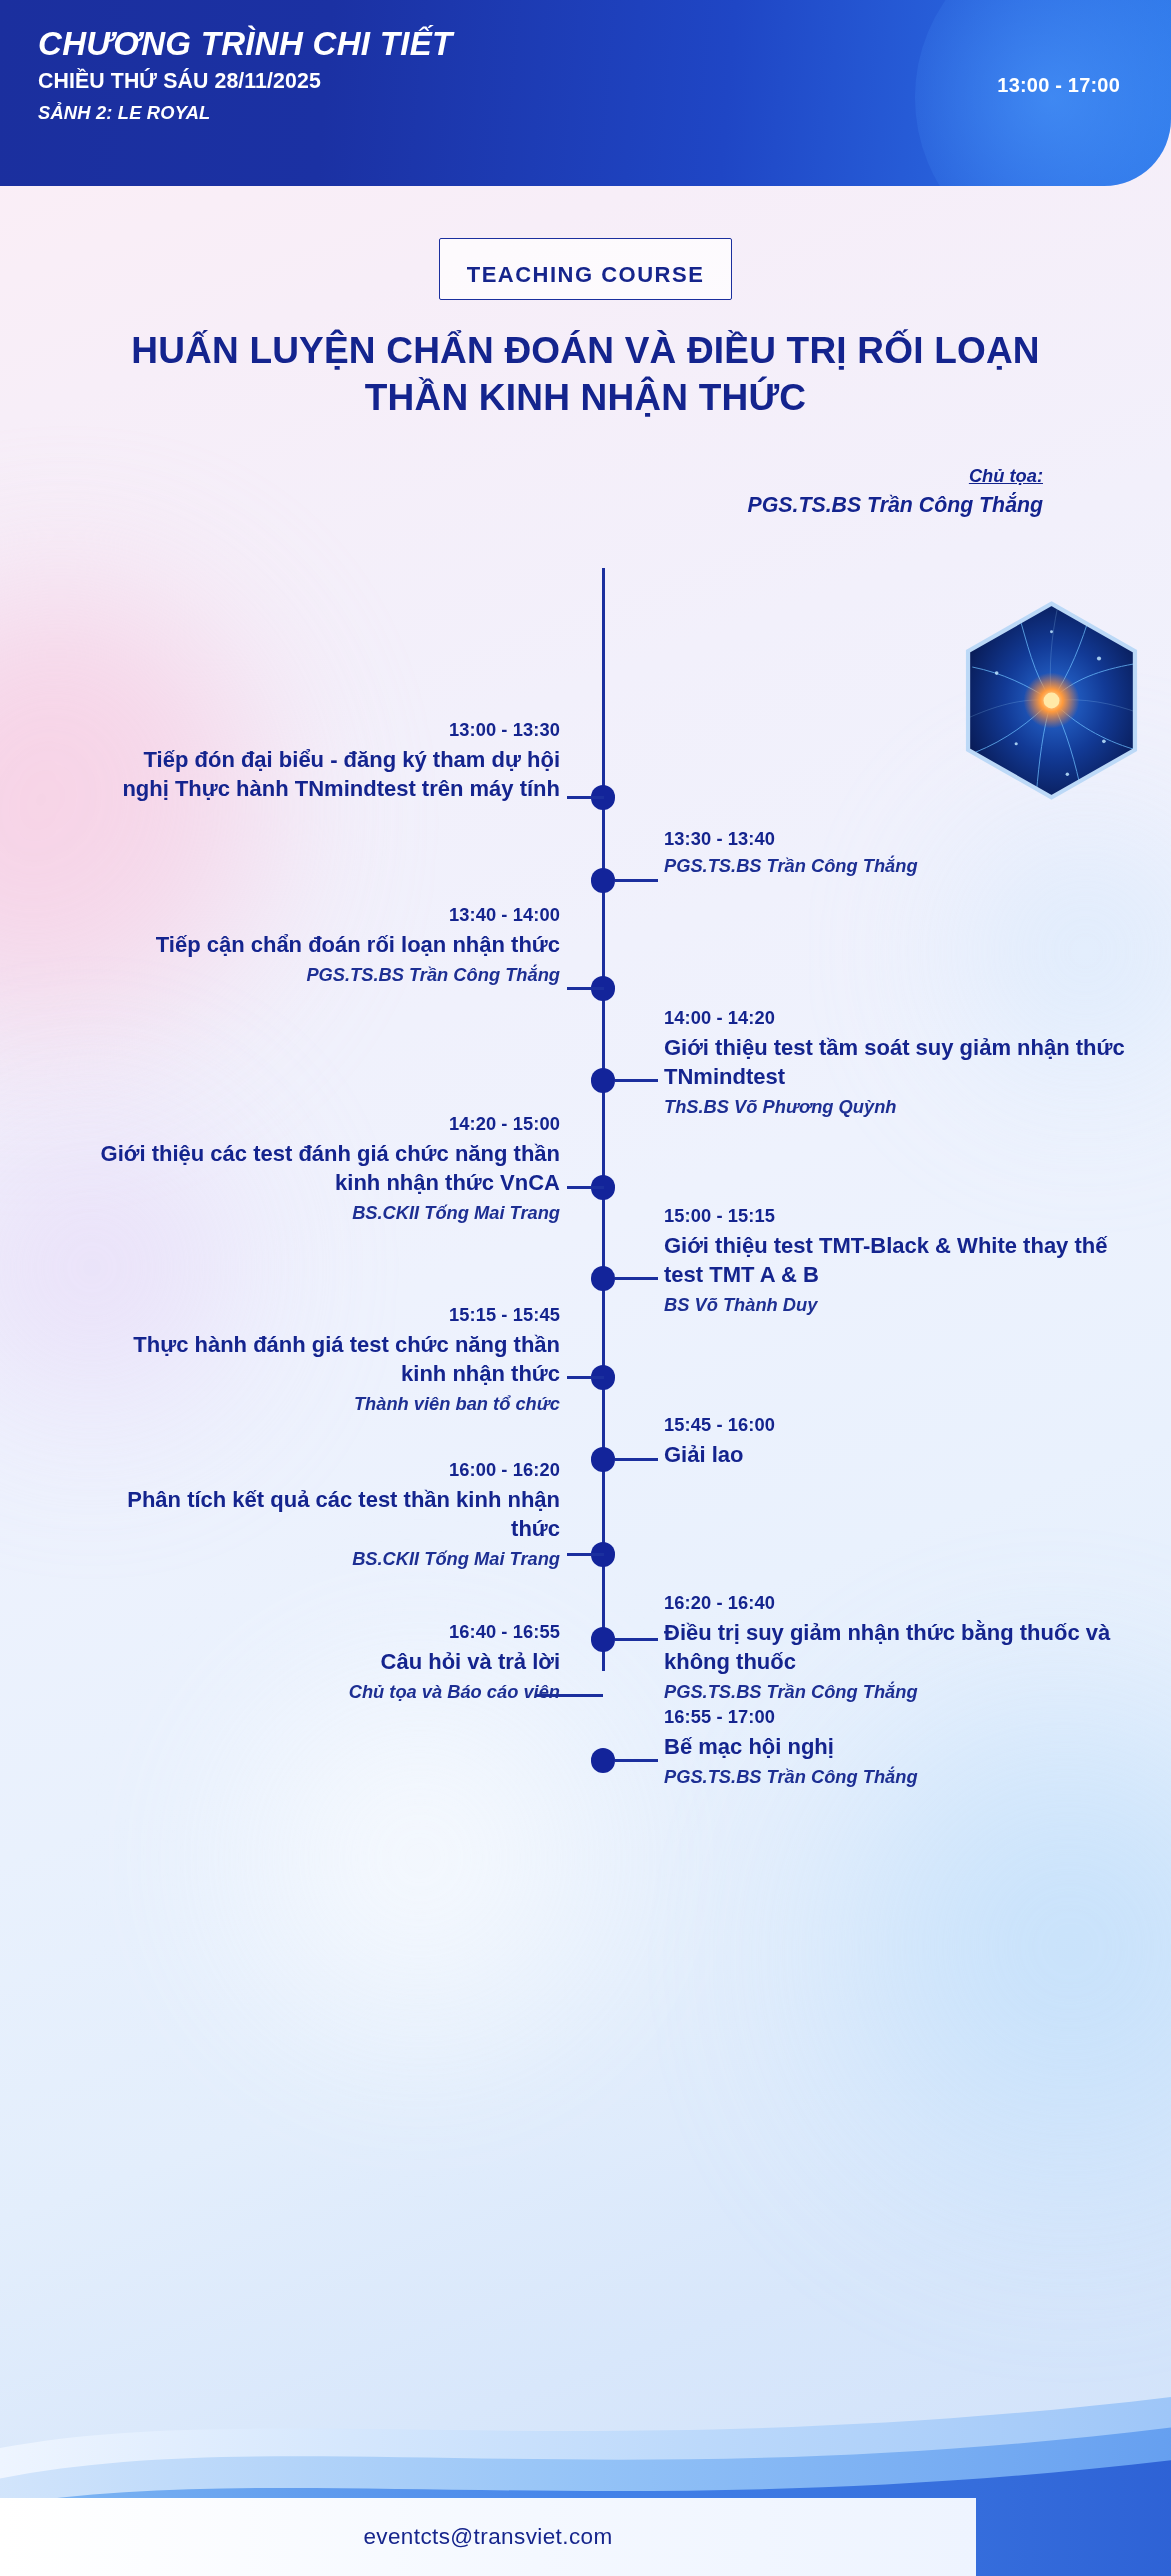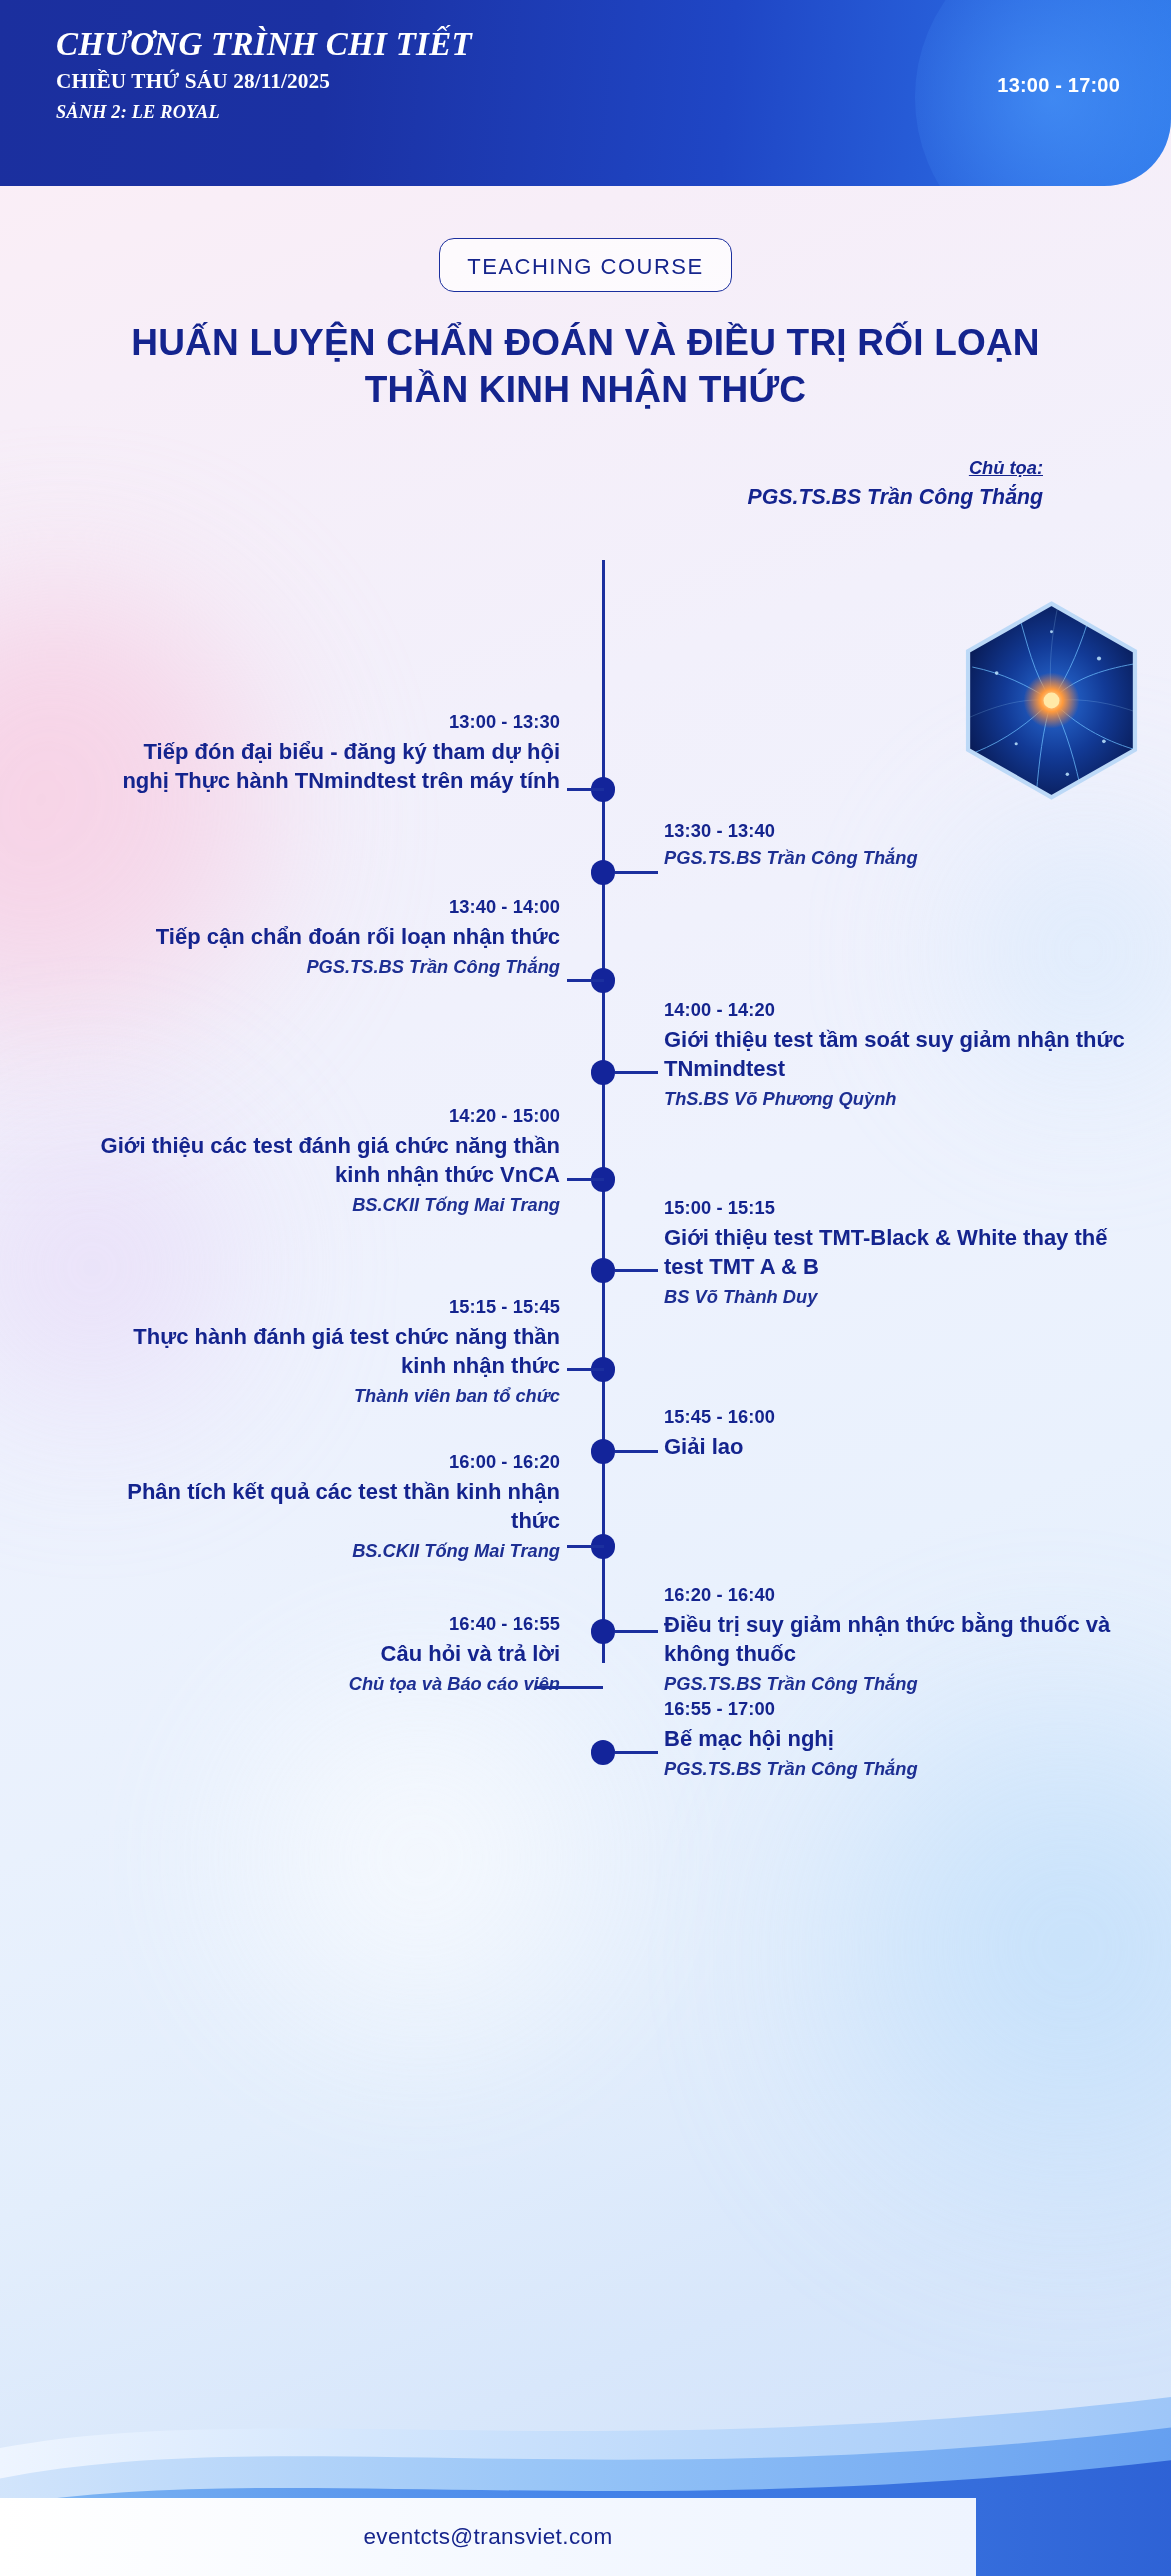--- a/index.html
+++ b/index.html
@@ -57,21 +57,21 @@
     overflow: hidden;
   }
   .header::after {
     content: "";
     position: absolute;
     right: -85px; top: -73px;
     width: 341px; height: 341px;
     border-radius: 50%;
     background: radial-gradient(circle at 40% 50%, rgba(80,160,255,.55) 0%, rgba(80,160,255,0) 70%);
   }
-  .header-inner { position: relative; padding: 27px 0 0 56px; z-index: 2; font-family: Liberation Serif, serif; }
+  .header-inner { position: relative; padding: 27px 0 0 38px; z-index: 2; }
   .h-title {
     font-size: 33px;
     font-weight: bold;
     font-style: italic;
     letter-spacing: 0.3px;
     line-height: 1.05;
   }
   .h-sub {
     margin-top: 7.3px;
     font-size: 21.3px;
@@ -92,27 +92,27 @@
     font-size: 20px;
     font-weight: bold;
     letter-spacing: 0.2px;
     z-index: 2;
   }
 
   
   .badge-wrap { text-align: center; margin-top: 52px; position: relative; z-index: 4; }
   .badge {
     display: inline-block;
-    padding: 15px 27px 11px;
+    padding: 23px 27px 11px;
     border: 1.8px solid #1b2f9e;
-    border-radius: 15px;
+    border-radius: 2px;
     background: rgba(255,255,255,.72);
     color: #16258c;
     font-size: 22px;
-    font-weight: normal;
+    font-weight: bold;
     letter-spacing: 1.5px;
   }
   .main-title {
     margin: 28px auto 0;
     width: 950px;
     text-align: center;
     color: #14248e;
     font-size: 37px;
     font-weight: bold;
     line-height: 1.26;

